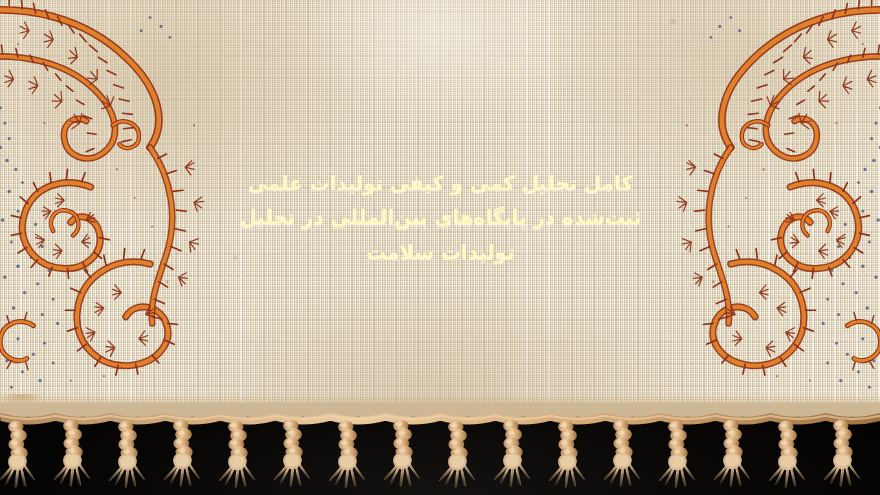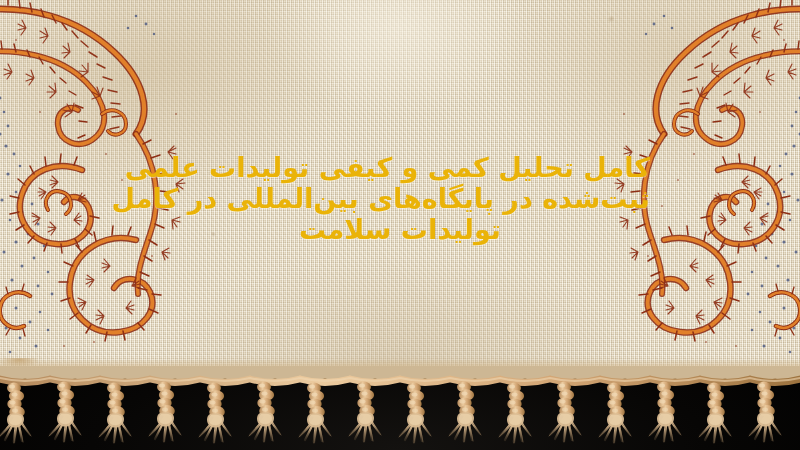--- a/index.html
+++ b/index.html
@@ -111,23 +111,23 @@
     position: absolute;
     left: 150px;
     top: 152px;
     width: 500px;
     text-align: center;
     direction: rtl;
   }
   .title-line {
     font-family: "DejaVu Sans", "Liberation Sans", sans-serif;
     font-weight: bold;
-    font-size: 27px;
+    font-size: 18px;
     line-height: 31px;
-    color: #eab308;
+    color: #fef9c3;
     letter-spacing: 0;
     white-space: nowrap;
     text-shadow: 0 1px 0 rgba(255,250,236,.45);
   }
 </style>
 </head>
 <body>
 
 <div id="stage">
 
@@ -563,21 +563,21 @@
           <circle cx="54" cy="118" r="1"></circle>
             <circle cx="30" cy="46" r="1"></circle>
             <circle cx="190" cy="120" r="1"></circle>
         </g>
       </g>
     </svg>
   </div>
 
   <div class="title-block">
     <div class="title-line">کامل تحلیل کمی و کیفی تولیدات علمی</div>
-    <div class="title-line">ثبت‌شده در پایگاه‌های بین‌المللی در کامل</div>
+    <div class="title-line">ثبت‌شده در پایگاه‌های بین‌المللی در تحلیل</div>
     <div class="title-line">تولیدات سلامت</div>
   </div>
 
   <div class="fringe">
     <svg viewBox="0 0 800 84" xmlns="http://www.w3.org/2000/svg" preserveAspectRatio="none">
       <defs>
         <linearGradient id="cordG" x1="0" y1="0" x2="1" y2="0">
           <stop offset="0%" stop-color="#b3885a"></stop>
           <stop offset="40%" stop-color="#eccb9f"></stop>
           <stop offset="70%" stop-color="#d2a574"></stop>

